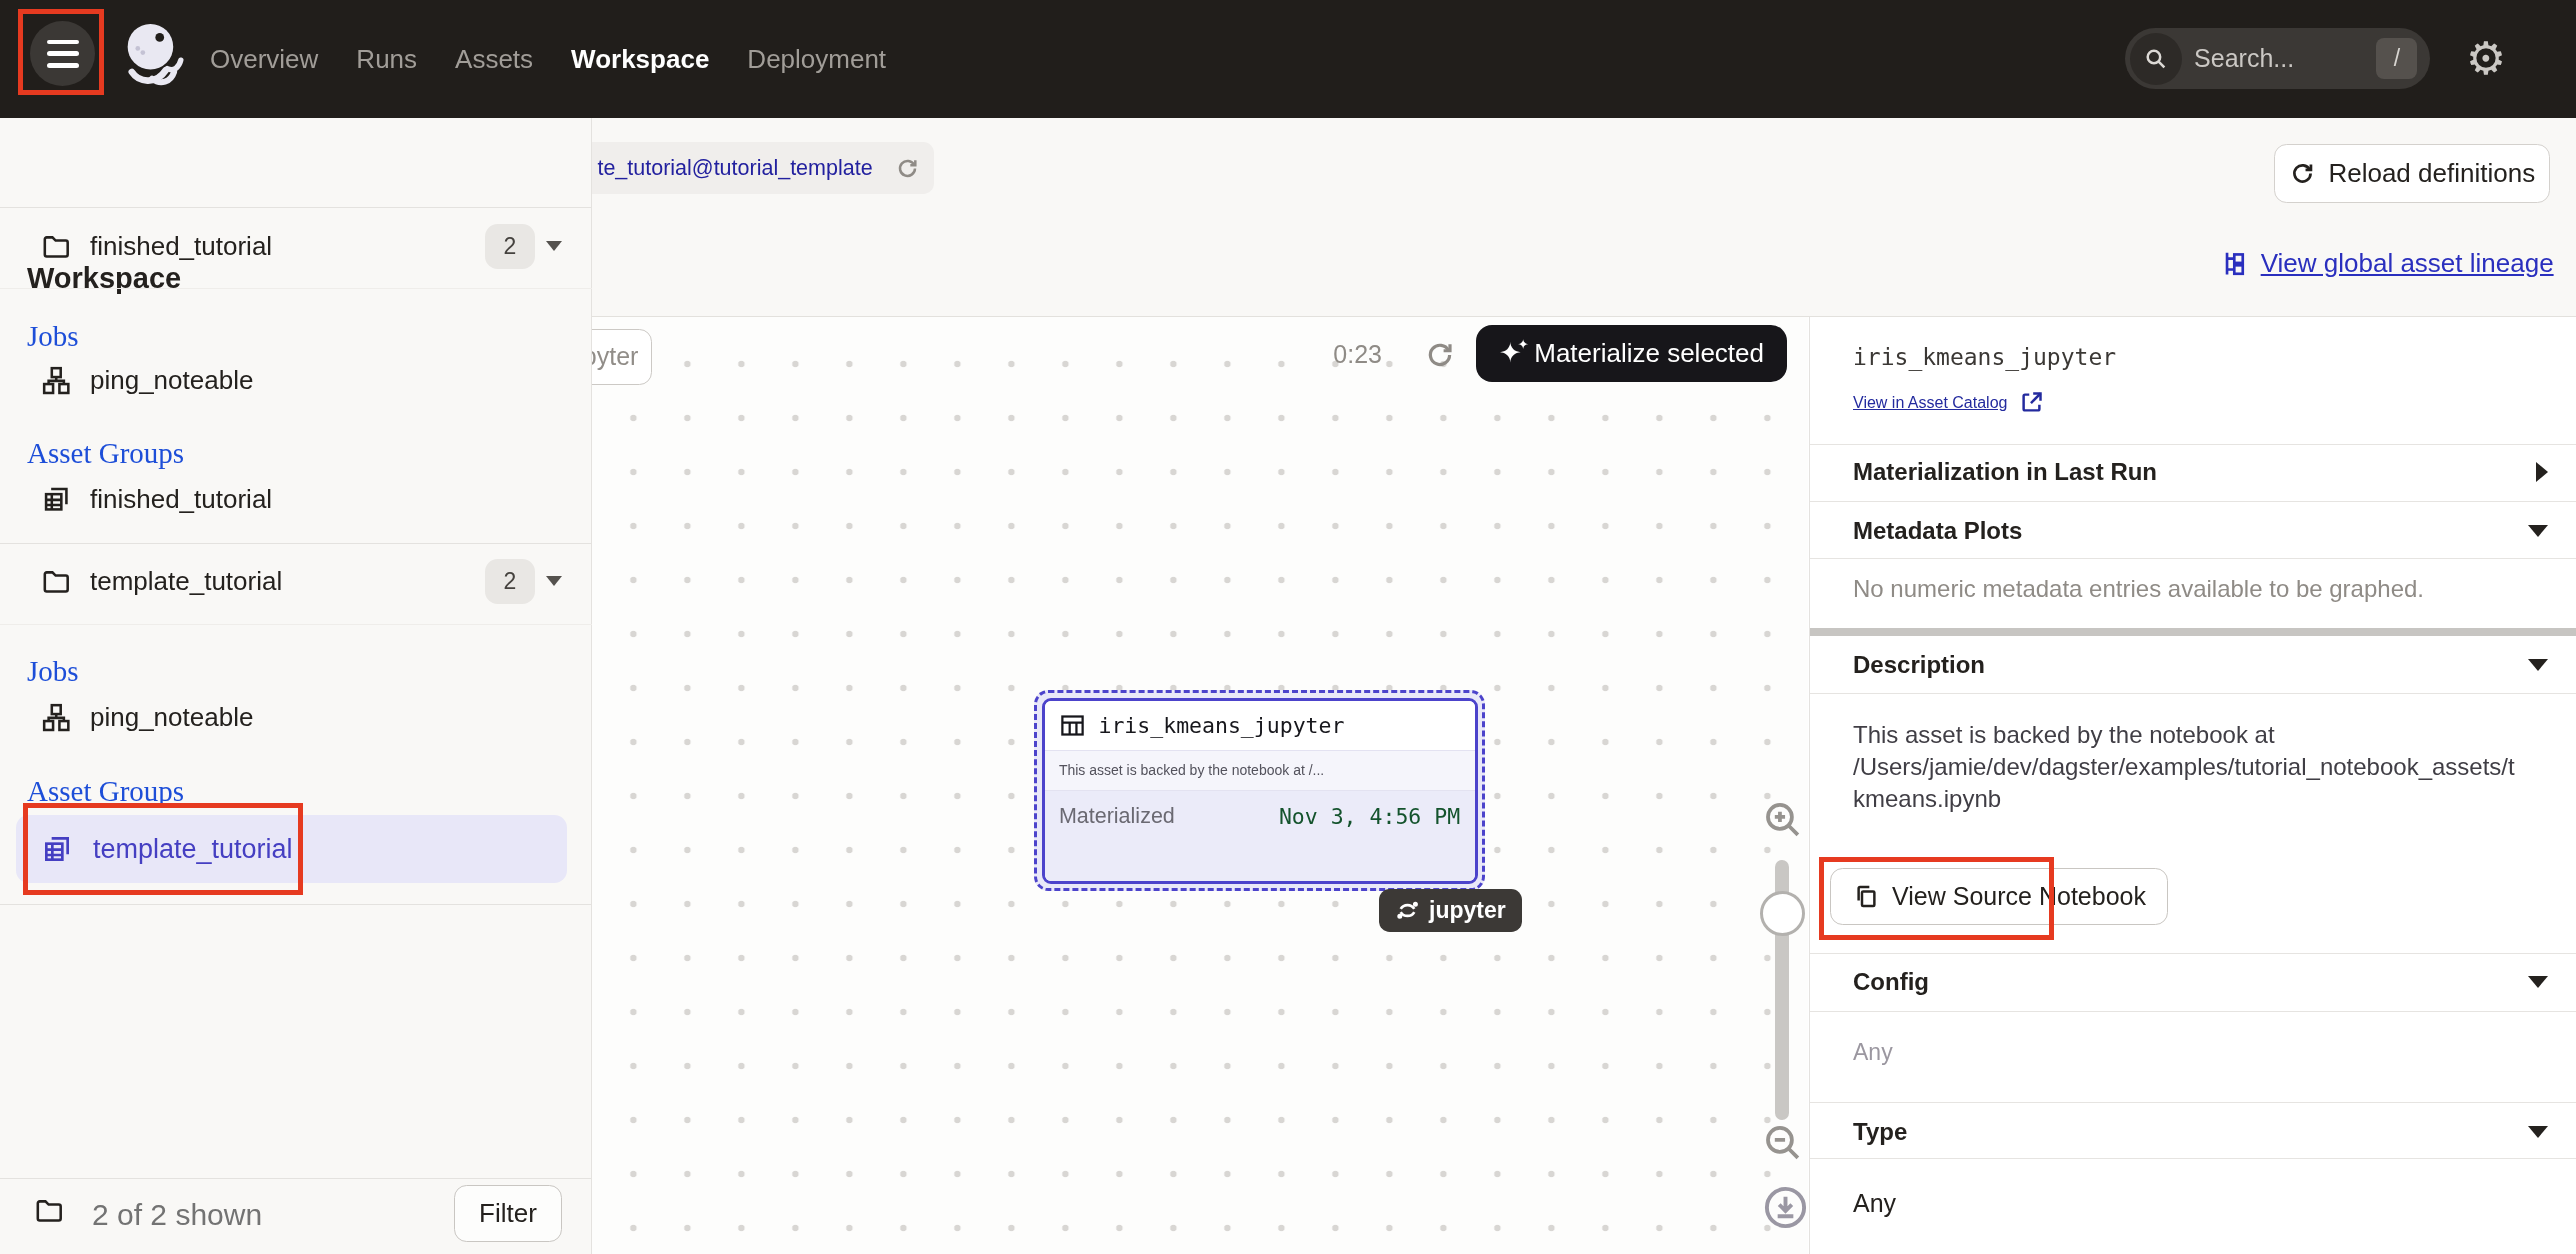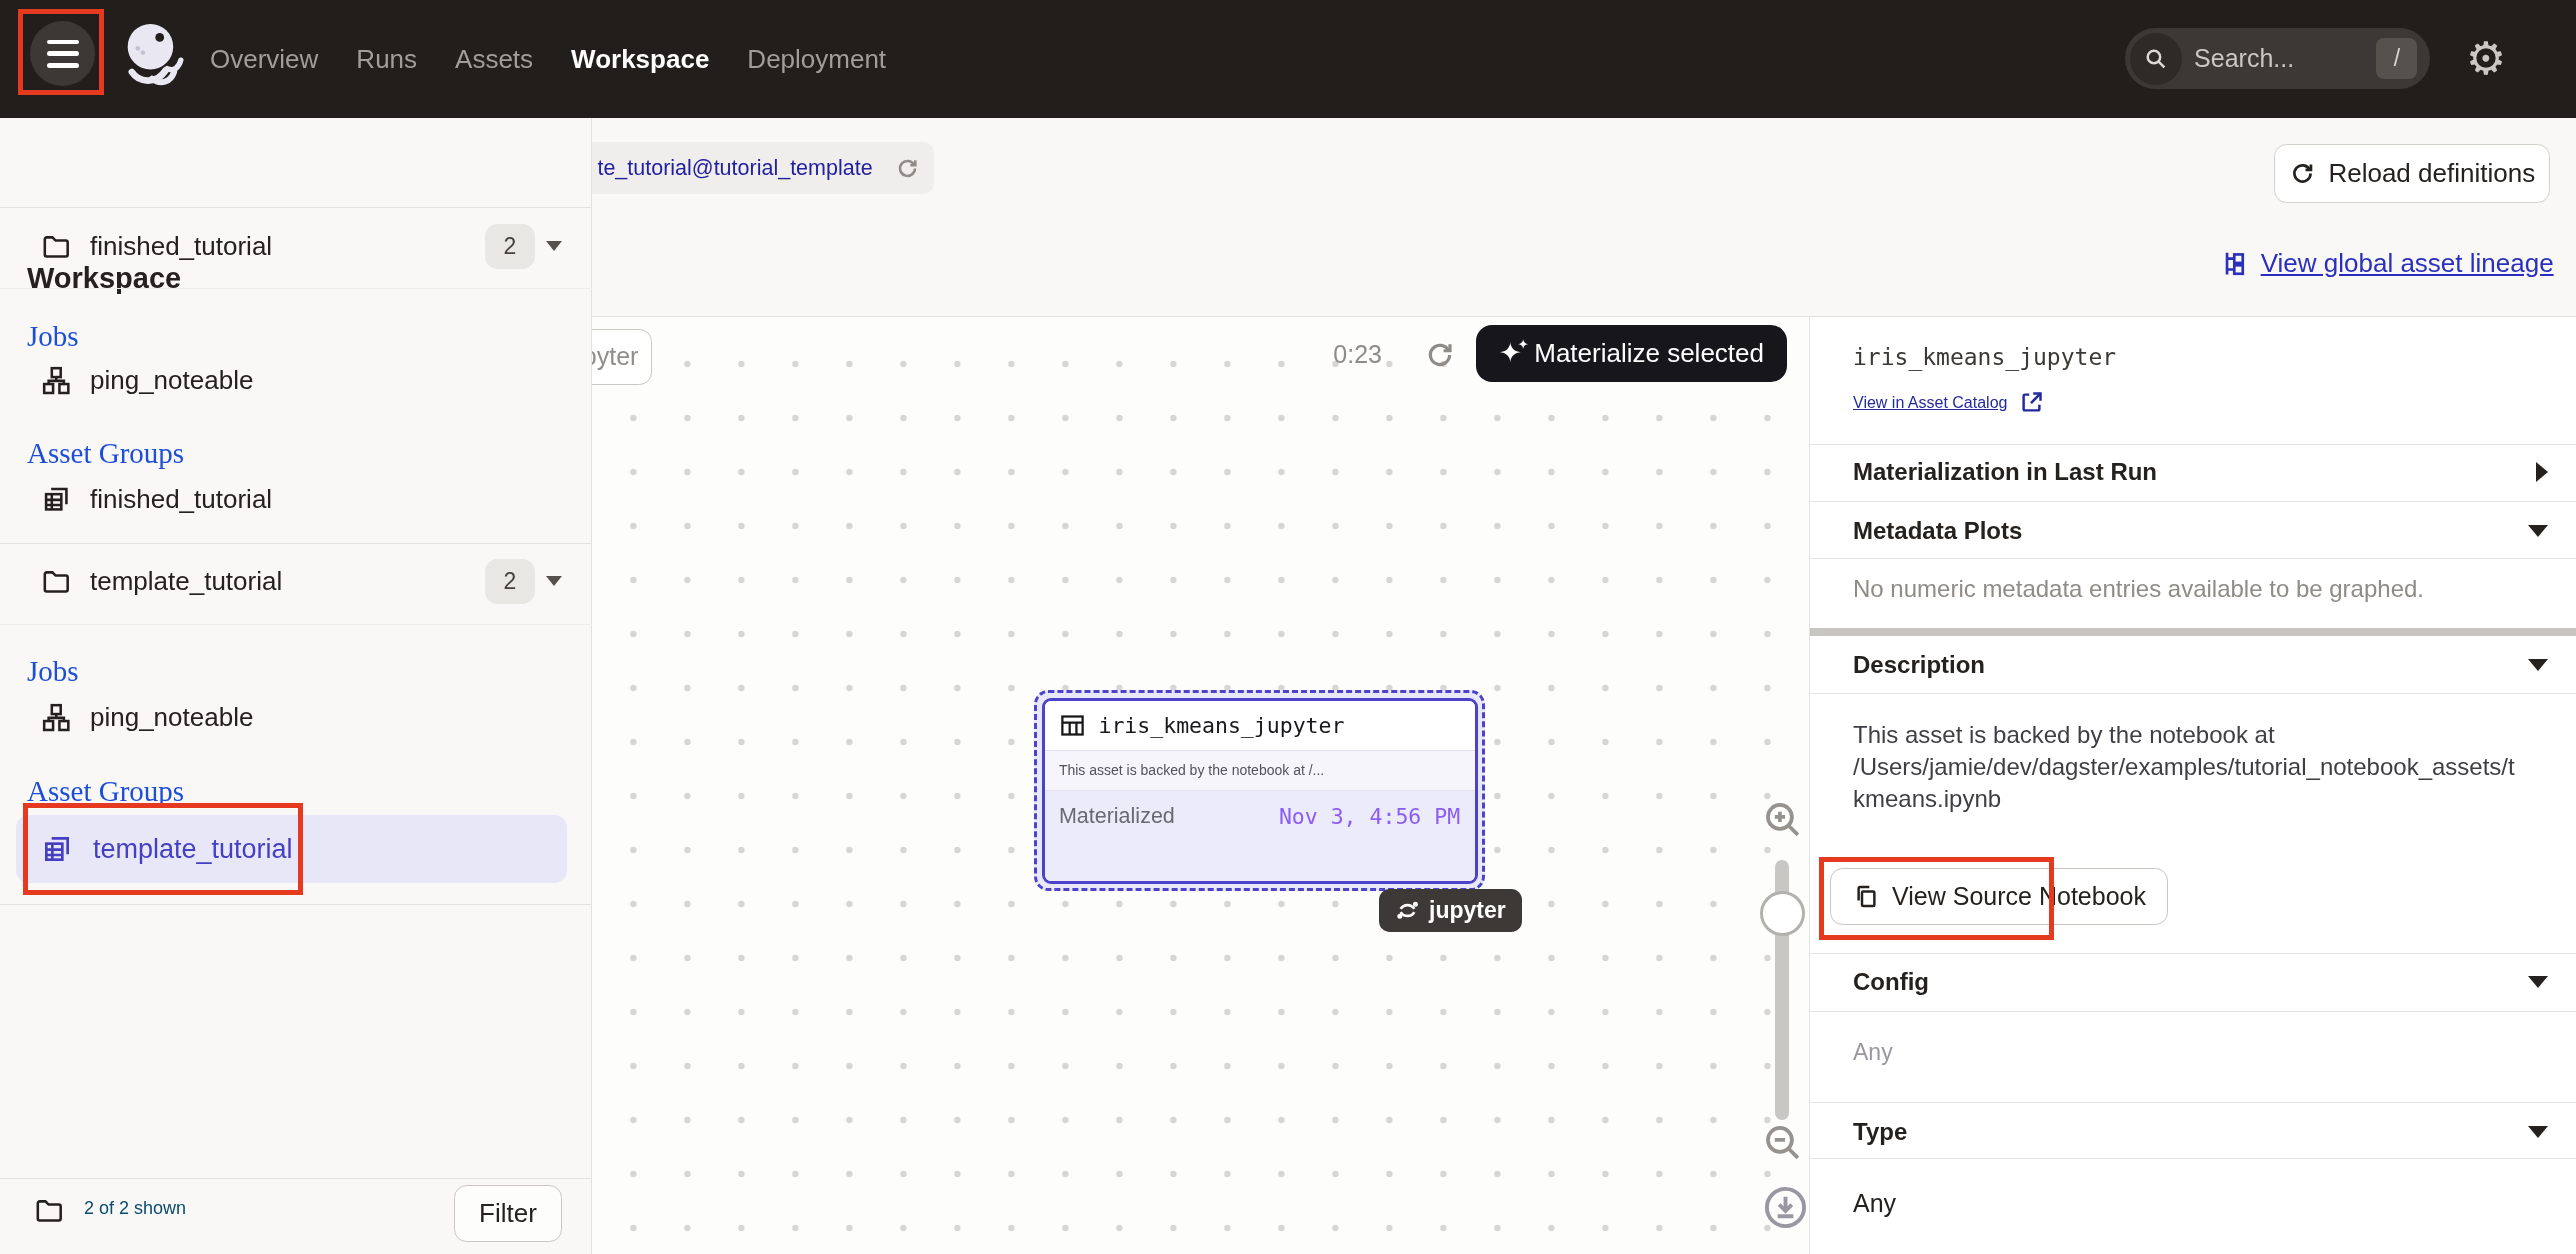--- a/index.html
+++ b/index.html
@@ -33,21 +33,21 @@
   .sb-row .icon { position:absolute; left:41px; width:30.5px; height:30.5px; color:#24211e; }
   .sb-row .lbl { position:absolute; left:90px; font-size:26px; font-weight:500; color:#24211e;text-align:center; }
   .sb-label { position:absolute; left:27px; font-size:29px; color:#1d4ed8;font-family:Liberation Serif, serif; }
   .badge { position:absolute; left:485px; width:50px; height:45px; border-radius:12.6px; background:#e9e7e4; color:#45423e; font-size:23px; display:flex; align-items:center; justify-content:center; }
   .caret-down { position:absolute; left:546px; width:0; height:0; border-left:8px solid transparent; border-right:8px solid transparent; border-top:10px solid #55524e; }
   .selected-pill { position:absolute; left:16px; top:697px; width:551px; height:68px; background:#e8e7f8; border-radius:12.6px; display:flex; align-items:center; cursor:pointer; }
   .selected-pill .icon { position:absolute; left:25px; width:32px; height:32px; color:#453fc2; }
   .selected-pill .lbl { position:absolute; left:77px; font-size:27px; font-weight:500; color:#453fc2; }
   .sb-redbox { left:23px; top:685px; width:280px; height:92px; z-index:5; pointer-events:none; }
   .sb-footer-icon { position:absolute; left:34px; top:1077px; width:30.5px; height:30.5px; color:#24211e; }
-  .sb-footer-text { position:absolute; left:84px; top:1080px; font-size:18px; color:#0c4a6e; }
+  .sb-footer-text { position:absolute; left:92px; top:1080px; font-size:30px; color:#737373; }
   .filter-btn { position:absolute; left:454px; top:1067px; width:108px; height:57px; border-radius:12.6px; border:1.8px solid #c9c6c2; background:#fdfdfc; font-size:26px; color:#24211e; cursor:pointer; font-family:inherit; }
 
   
   .main-header { position:absolute; left:592px; top:118px; width:1984px; height:199px; background:#f9f8f6; border-bottom:1.8px solid #e3e1dd; z-index:10; }
   .breadcrumb-pill { position:absolute; left:-12.6px; top:24px; height:52px; padding:0 14.4px 0 18px; background:#f0eeec; border-radius:10.8px; display:flex; align-items:center; gap:22px; }
   .breadcrumb-pill .txt { font-size:21.5px; color:#23219f; }
   .breadcrumb-pill .icon { width:25px; height:25px; color:#8f8b86; cursor:pointer; }
   .reload-btn { position:absolute; left:1682px; top:26px; width:276px; height:59px; border-radius:12.6px; border:1.8px solid #d4d1cd; background:#ffffff; display:flex; align-items:center; justify-content:center; gap:12.6px; font-size:26px; color:#24211e; cursor:pointer; font-family:inherit; }
   .reload-btn .icon { width:27px; height:27px; color:#24211e; }
   .lineage-link { position:absolute; right:22.4px; top:126px; height:38px; display:flex; align-items:center; gap:10.8px; font-size:26px; color:#2a2fbe; cursor:pointer; }
@@ -65,21 +65,21 @@
 
   .asset-node { position:absolute; left:442px; top:373px; width:451px; height:201px; border:3.6px dashed #4c43cb; border-radius:14.4px; background:#e9e8f8; padding:4.5px; cursor:pointer; }
   .node-card { width:100%; height:100%; border:3.6px solid #4c43cb; border-radius:9px; background:#fff; overflow:hidden; display:flex; flex-direction:column; }
   .node-head { height:49px; display:flex; align-items:center; gap:12.6px; padding:0 14.4px; background:#fff; }
   .node-head .icon { width:27px; height:27px; color:#17171c; flex:none; }
   .node-head .ttl { font-size:21.5px; color:#17171c; white-space:nowrap; }
   .node-desc { height:41px; background:#f5f5fb; border-top:1.8px solid #e3e2f1; border-bottom:1.8px solid #e3e2f1; display:flex; align-items:center; padding:0 14.4px; font-size:14px; color:#53525c; white-space:nowrap; overflow:hidden; }
   .node-stats { flex:1; background:#ebebf9; padding:7.2px 14.4px 0 14.4px; }
   .stat-row { height:38px; display:flex; align-items:center; justify-content:space-between; }
   .stat-row .k { font-size:21.5px; color:#6a6972; }
-  .stat-row .v { font-size:21.5px; color:#8b5cf6; cursor:pointer;margin-left:17px; }
+  .stat-row .v { font-size:21.5px; color:#14532d; cursor:pointer;margin-left:17px; }
   .jupyter-tag { position:absolute; left:787px; top:572px; height:43px; padding:0 16px; background:#3c3936; border-radius:10.8px; display:flex; align-items:center; gap:9px; color:#fff; font-size:23px; font-weight:bold; cursor:pointer; }
   .jupyter-tag .icon { width:25px; height:25px; color:#fff; }
 
   .zoom-ic { position:absolute; width:41px; height:41px; color:#96938f; cursor:pointer; }
   .zslider-track { position:absolute; left:1183px; top:543px; width:14.4px; height:260px; background:#c9c7c4; border-radius:7.2px; cursor:pointer; }
   .zslider-handle { position:absolute; left:1168px; top:574px; width:45px; height:45px; border-radius:50%; background:#fff; border:3.6px solid #b3b1ae; cursor:grab; }
   .download-ic { position:absolute; left:1170px; top:867px; width:47px; height:47px; color:#9a97a3; cursor:pointer; }
 
   
   .panel { position:absolute; left:1809px; top:317px; width:767px; height:938px; background:#fff; border-left:1.8px solid #e4e2df; z-index:6; }

